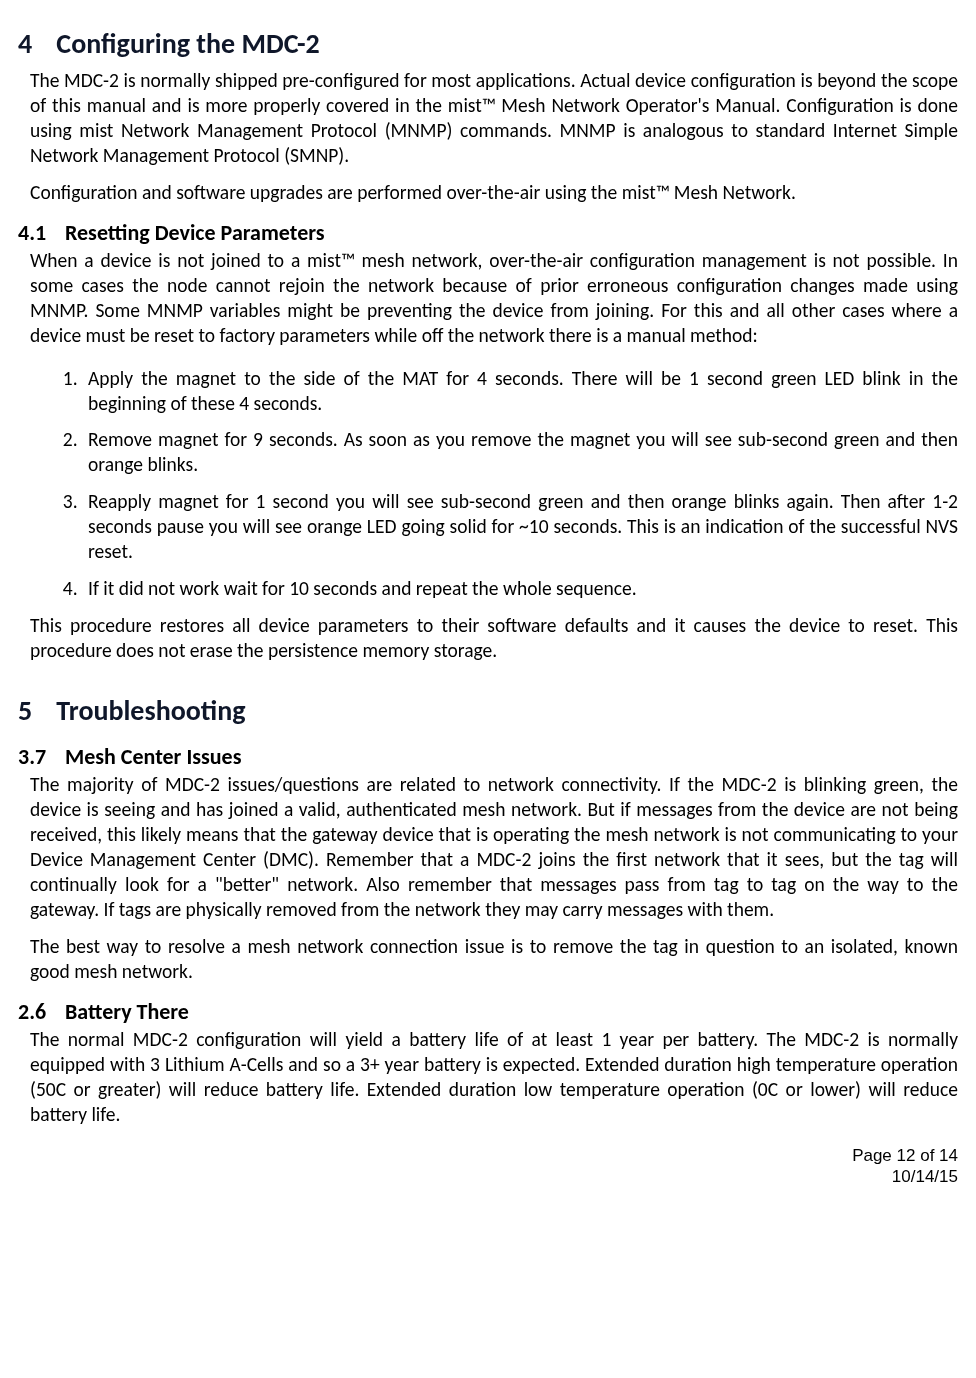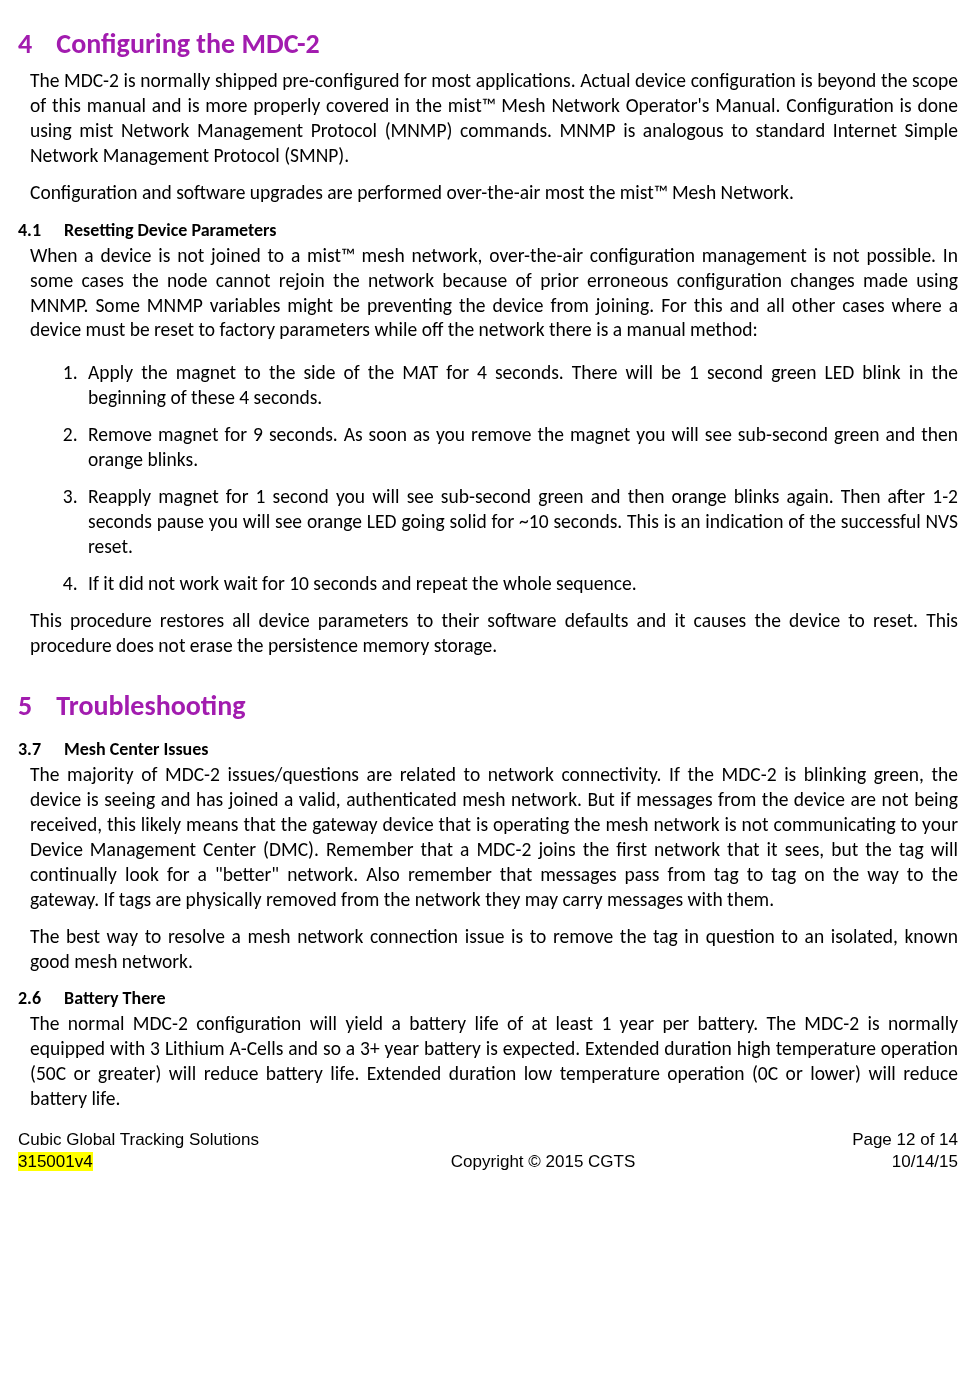--- a/index.html
+++ b/index.html
@@ -5,31 +5,31 @@
     body {
       margin: 0;
       padding: 18px 18px 10px 18px;
       font-family: Calibri, Arial, sans-serif;
       font-size: 19.5px;
       color: #000;
       line-height: 1.28;
       width: 940px;
     }
     h2 {
-      color: #a21caf;
+      color: #0f172a;
       font-size: 28px;
       font-weight: bold;
       margin: 8px 0 6px 0;
     }
     h2 .num {
       display: inline-block;
       min-width: 32px;
     }
     h3 {
-      font-size: 18px;
+      font-size: 22px;
       font-weight: bold;
       margin: 14px 0 1px 0;
     }
     h3 .num {
       display: inline-block;
       min-width: 42px;
     }
     p {
       margin: 0 0 12px 12px;
       text-align: justify;
@@ -63,21 +63,21 @@
     }
     .highlight {
       background-color: #ffff00;
     }
   </style>
 </head>
 <body>
 
 <h2><span class="num">4</span> <span>Configuring the MDC-2</span></h2>
 <p>The MDC-2 is normally shipped pre-configured for most applications. Actual device configuration is beyond the scope of this manual and is more properly covered in the mist™ Mesh Network Operator's Manual. Configuration is done using mist Network Management Protocol (MNMP) commands. MNMP is analogous to standard Internet Simple Network Management Protocol (SMNP).</p>
-<p>Configuration and software upgrades are performed over-the-air most the mist™ Mesh Network.</p>
+<p>Configuration and software upgrades are performed over-the-air using the mist™ Mesh Network.</p>
 
 <h3><span class="num">4.1</span> <span>Resetting Device Parameters</span></h3>
 <p>When a device is not joined to a mist™ mesh network, over-the-air configuration management is not possible. In some cases the node cannot rejoin the network because of prior erroneous configuration changes made using MNMP. Some MNMP variables might be preventing the device from joining. For this and all other cases where a device must be reset to factory parameters while off the network there is a manual method:</p>
 <ol>
   <li>Apply the magnet to the side of the MAT for 4 seconds. There will be 1 second green LED blink in the beginning of these 4 seconds.</li>
   <li>Remove magnet for 9 seconds. As soon as you remove the magnet you will see sub-second green and then orange blinks.</li>
   <li>Reapply magnet for 1 second you will see sub-second green and then orange blinks again. Then after 1-2 seconds pause you will see orange LED going solid for ~10 seconds. This is an indication of the successful NVS reset.</li>
   <li>If it did not work wait for 10 seconds and repeat the whole sequence.</li>
 </ol>
 <p>This procedure restores all device parameters to their software defaults and it causes the device to reset. This procedure does not erase the persistence memory storage.</p>
@@ -85,25 +85,20 @@
 <h2 style="margin-top:30px"><span class="num">5</span> <span>Troubleshooting</span></h2>
 
 <h3><span class="num">3.7</span> <span>Mesh Center Issues</span></h3>
 <p>The majority of MDC-2 issues/questions are related to network connectivity. If the MDC-2 is blinking green, the device is seeing and has joined a valid, authenticated mesh network. But if messages from the device are not being received, this likely means that the gateway device that is operating the mesh network is not communicating to your Device Management Center (DMC). Remember that a MDC-2 joins the first network that it sees, but the tag will continually look for a "better" network. Also remember that messages pass from tag to tag on the way to the gateway. If tags are physically removed from the network they may carry messages with them.</p>
 <p>The best way to resolve a mesh network connection issue is to remove the tag in question to an isolated, known good mesh network.</p>
 
 <h3><span class="num">2.6</span> <span>Battery There</span></h3>
 <p>The normal MDC-2 configuration will yield a battery life of at least 1 year per battery. The MDC-2 is normally equipped with 3 Lithium A-Cells and so a 3+ year battery is expected. Extended duration high temperature operation (50C or greater) will reduce battery life. Extended duration low temperature operation (0C or lower) will reduce battery life.</p>
 
 <div class="footer">
-  <div class="footer-left">
-    <div>Cubic Global Tracking Solutions</div>
-    <div><span class="highlight">315001v4</span></div>
-  </div>
   <div class="footer-center">
     <div>&nbsp;</div>
-    <div>Copyright © 2015 CGTS</div>
   </div>
   <div class="footer-right">
     <div>Page 12 of 14</div>
     <div>10/14/15</div>
   </div>
 </div>
 
 </body></html>

